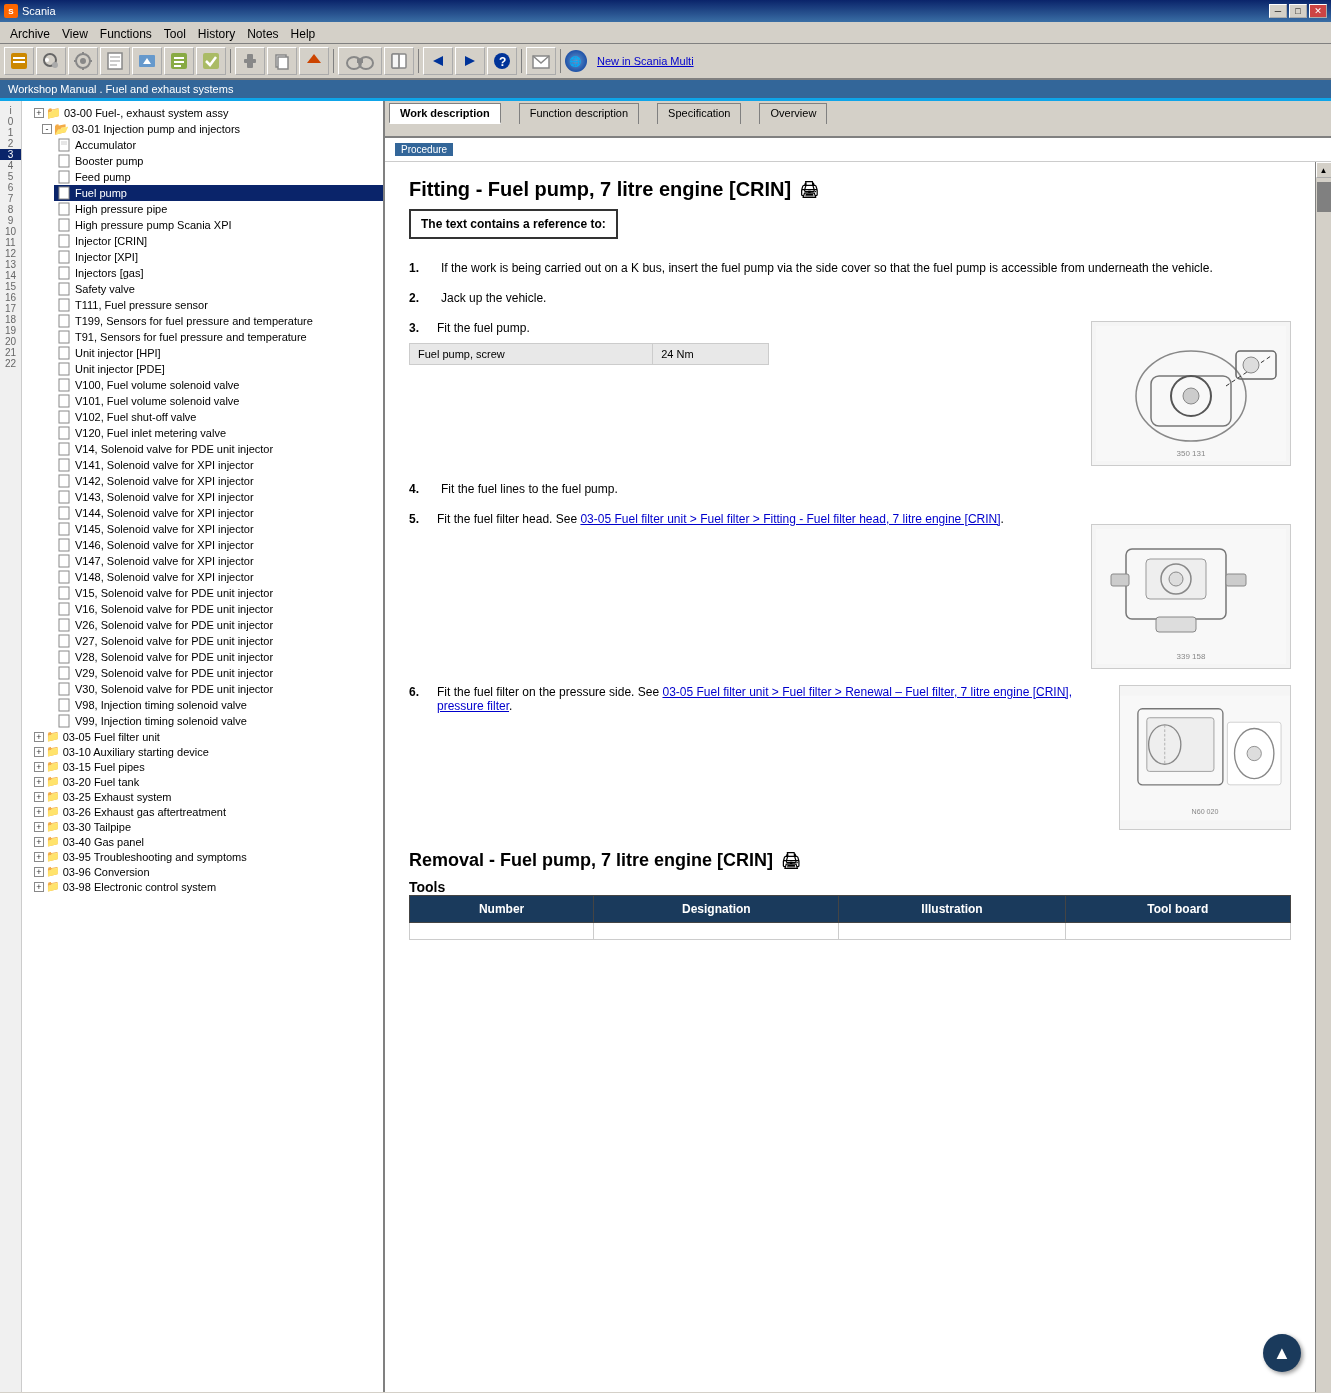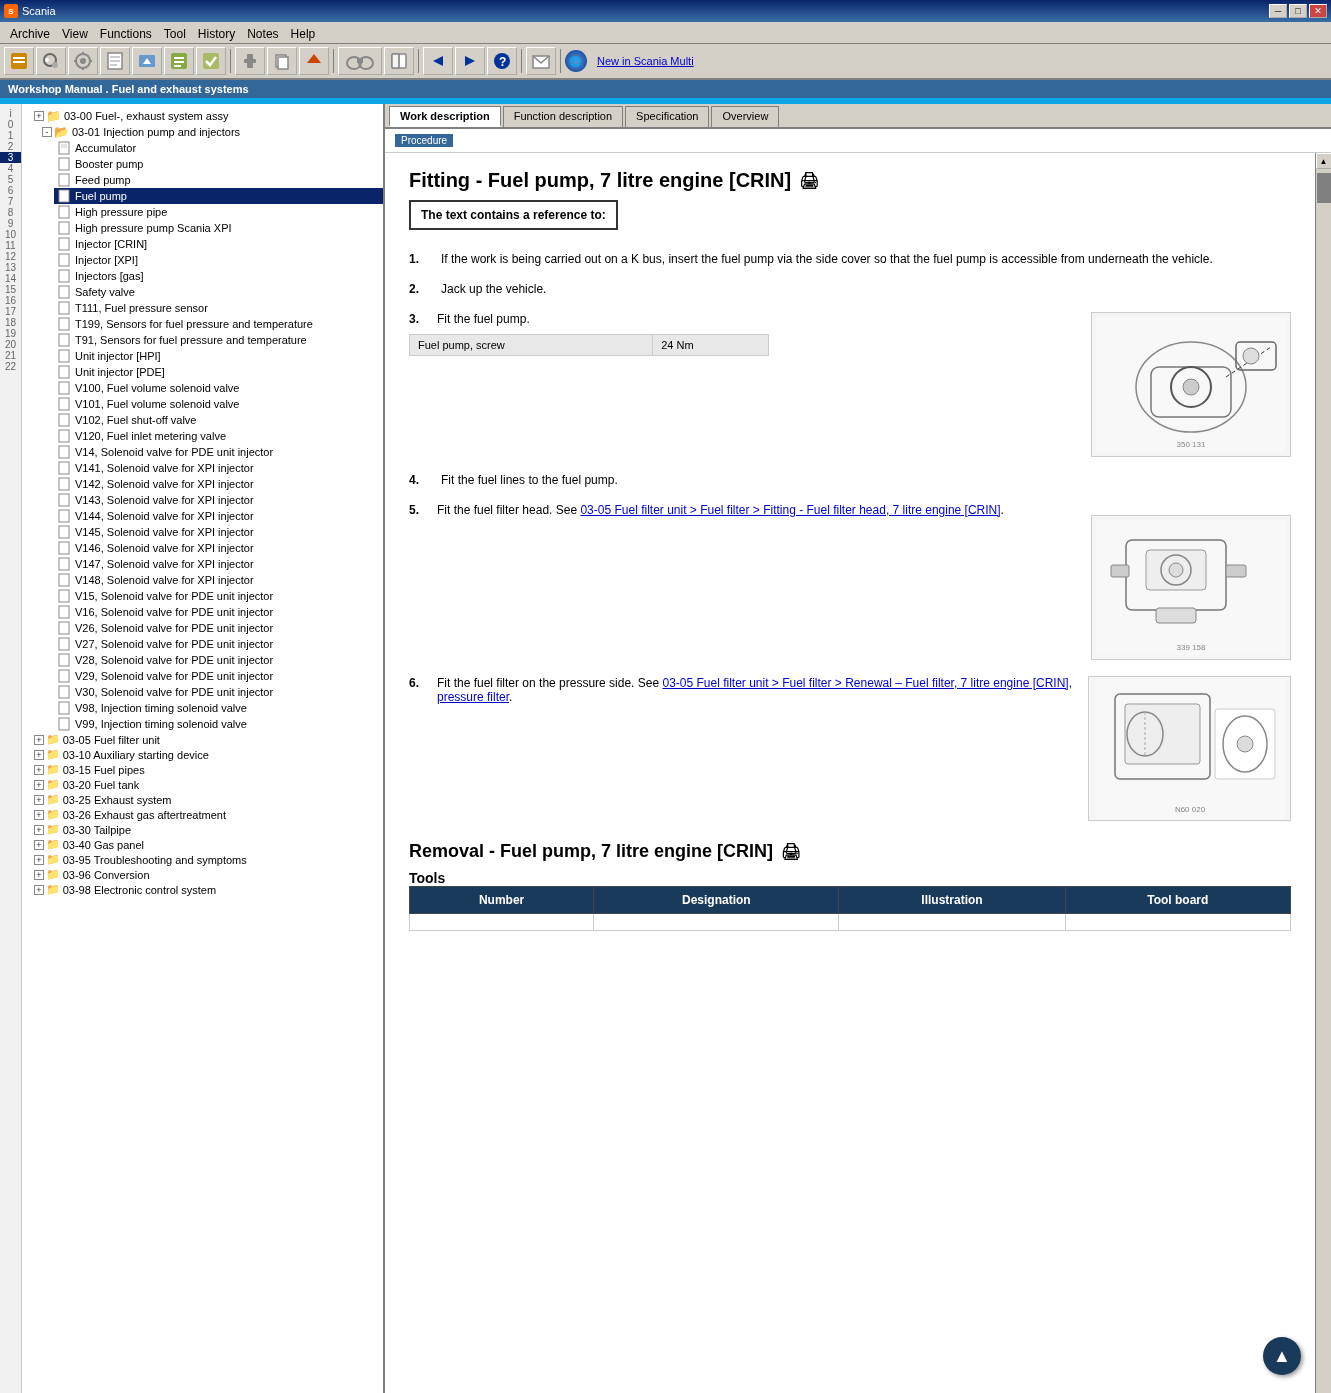--- a/index.html
+++ b/index.html
@@ -33,22 +33,22 @@
       border: 1px outset #fff; display: flex; align-items: center; justify-content: center;
       font-size: 14px; cursor: pointer;
     }
     .tool-sep { width: 1px; height: 24px; background: #808080; margin: 0 2px; }
     .tool-btn-wide { width: 44px; }
     .new-scania-link { margin-left: 8px; font-size: 11px; color: #0000cc; text-decoration: underline; cursor: pointer; display: flex; align-items: center; gap: 4px; }
     .globe-icon { width: 22px; height: 22px; background: radial-gradient(circle, #6699cc, #003399); border-radius: 50%; display: flex; align-items: center; justify-content: center; font-size: 10px; color: white; }
 
     
     .header-bar {
-      background: #336699; color: white; font-size: 11px; font-weight: bold;
-      padding: 3px 8px; border-bottom: 6px solid #0ea5e9;
+      background: #336699; color: white; font-size: 11px; font-weight: normal;
+      padding: 3px 8px; border-bottom: 3px solid #0ea5e9;
     }
 
     
     .main-layout { display: flex; height: calc(1393px - 22px - 22px - 36px - 22px); }
 
     
     .left-panel {
       width: 385px; min-width: 385px; background: white; border-right: 2px solid #808080;
       overflow-y: auto; font-size: 11px;
     }
@@ -60,21 +60,21 @@
     .tree-item.selected { background: #0a246a; color: white; }
     .tree-indent-1 { margin-left: 8px; }
     .tree-indent-3 { margin-left: 32px; }
     .tree-expand { width: 10px; height: 10px; border: 1px solid #888; background: white; color: #333; display: inline-flex; align-items: center; justify-content: center; font-size: 9px; margin-right: 2px; flex-shrink: 0; cursor: pointer; }
     .line-numbers { width: 22px; min-width: 22px; background: #f0f0f0; border-right: 1px solid #ccc; display: flex; flex-direction: column; align-items: center; padding-top: 4px; font-size: 10px; color: #666; }
 
     
     .right-panel { flex: 1; background: #f5f5f5; display: flex; flex-direction: column; overflow: hidden; }
 
     
-    .tabs-bar { display: flex; background: #d4d0c8; border-bottom: 2px solid #808080; padding: 2px 4px 0 4px; }
+    .tabs-bar { display: flex; background: #d4d0c8; border-bottom: 2px solid #808080; padding: 2px 4px 12px 4px; gap: 16px; }
     .tab {
       padding: 3px 10px; font-size: 11px; border: 1px solid #808080;
       border-bottom: none; background: #d4d0c8; cursor: pointer; margin-right: 2px;
     }
     .tab.active { background: white; border-bottom: 2px solid white; font-weight: bold; }
     .procedure-tag { display: inline-block; background: #336699; color: white; font-size: 10px; padding: 1px 6px; margin: 3px 6px; border-radius: 0; }
 
     
     .content-area { flex: 1; overflow-y: auto; background: white; padding: 16px 24px; }
 
@@ -713,21 +713,21 @@
         
         <div style="display:flex;align-items:flex-start;margin-bottom:20px;gap:8px;">
           <div style="flex:1;">
             <div style="display:flex;gap:8px;">
               <span class="step-number">6.</span>
               <span>
                 Fit the fuel filter on the pressure side. See <span class="link-text">03-05 Fuel filter unit &gt; Fuel filter &gt; Renewal – Fuel filter, 7 litre engine [CRIN], pressure filter</span>.
               </span>
             </div>
           </div>
-          <div style="width:203px;height:145px;background:#f5f5f5;border:1px solid #ccc;display:flex;align-items:center;justify-content:center;overflow:hidden;flex-shrink:0;">
+          <div style="width:172px;height:145px;background:#f5f5f5;border:1px solid #ccc;display:flex;align-items:center;justify-content:center;overflow:hidden;flex-shrink:0;">
             <svg width="190" height="140" viewBox="0 0 190 140">
               <rect x="0" y="0" width="190" height="140" fill="#f8f8f8"></rect>
 
               <rect x="20" y="15" width="95" height="85" rx="5" fill="none" stroke="#777" stroke-width="1.5"></rect>
               <rect x="30" y="25" width="75" height="60" rx="3" fill="#eee" stroke="#999" stroke-width="1"></rect>
 
               <ellipse cx="50" cy="55" rx="18" ry="22" fill="none" stroke="#888" stroke-width="1.5"></ellipse>
               <line x1="50" y1="33" x2="50" y2="77" stroke="#aaa" stroke-width="1" stroke-dasharray="3,2"></line>
 
               <rect x="120" y="30" width="60" height="70" rx="3" fill="white" stroke="#ccc" stroke-width="1"></rect>

